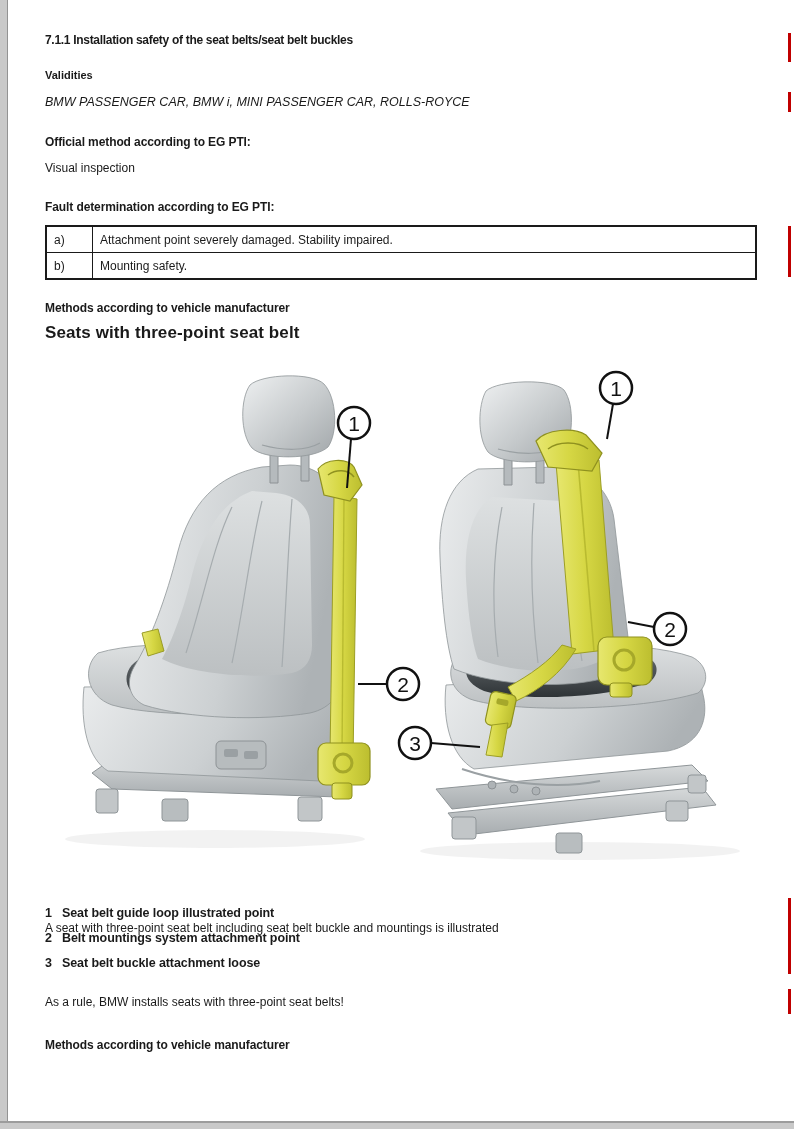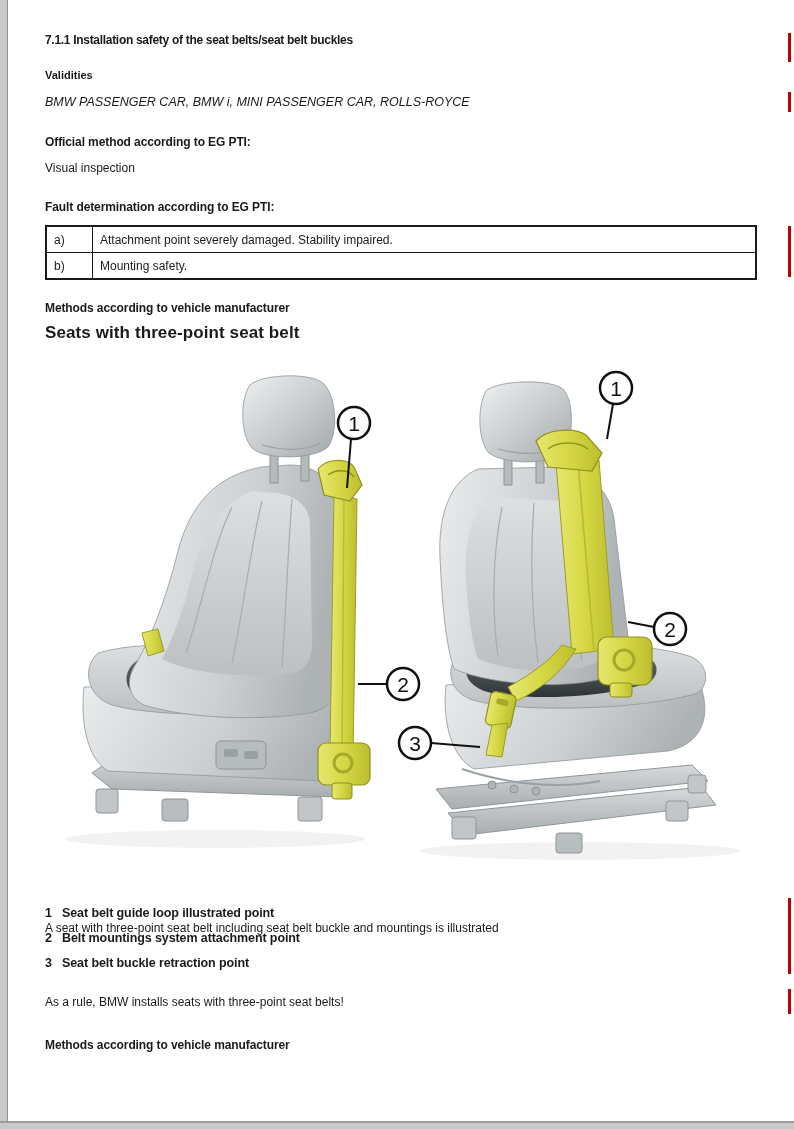--- a/index.html
+++ b/index.html
@@ -214,21 +214,21 @@
 
 <div class="abs body-text caption">A seat with three-point seat belt including seat belt buckle and mountings is illustrated</div>
 
 <div class="abs legend-item" style="top:906px">
   <span class="num">1</span><span>Seat belt guide loop illustrated point</span>
 </div>
 <div class="abs legend-item" style="top:931px">
   <span class="num">2</span><span>Belt mountings system attachment point</span>
 </div>
 <div class="abs legend-item" style="top:956px">
-  <span class="num">3</span><span>Seat belt buckle retraction point</span>
+  <span class="num">3</span><span>Seat belt buckle attachment loose</span>
 </div>
 
 <div class="abs body-text note">As a rule, BMW installs seats with three-point seat belts!</div>
 <div class="abs sec-head" style="top:1038px">Methods according to vehicle manufacturer</div>
 
 <div class="rev-bar" style="top:33px;height:29px"></div>
 <div class="rev-bar" style="top:92px;height:20px"></div>
 <div class="rev-bar" style="top:226px;height:51px"></div>
 <div class="rev-bar" style="top:898px;height:76px"></div>
 <div class="rev-bar" style="top:989px;height:25px"></div>

